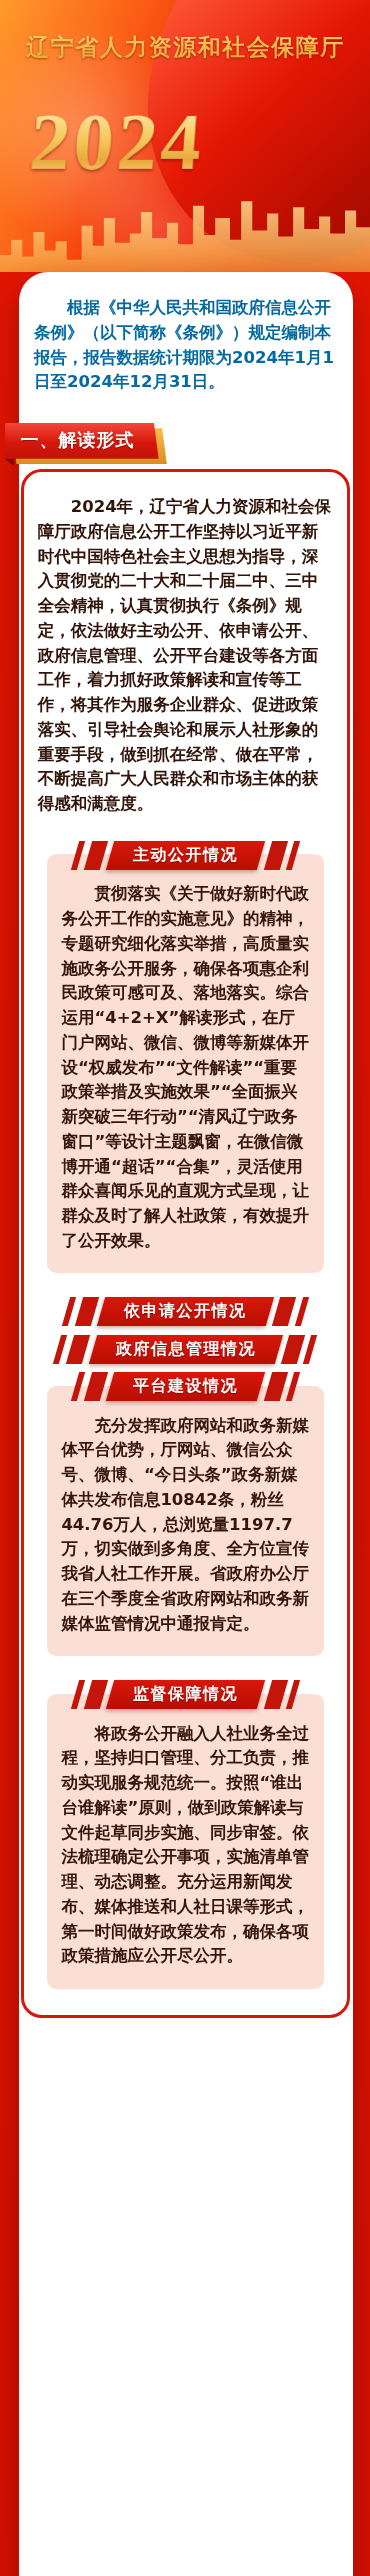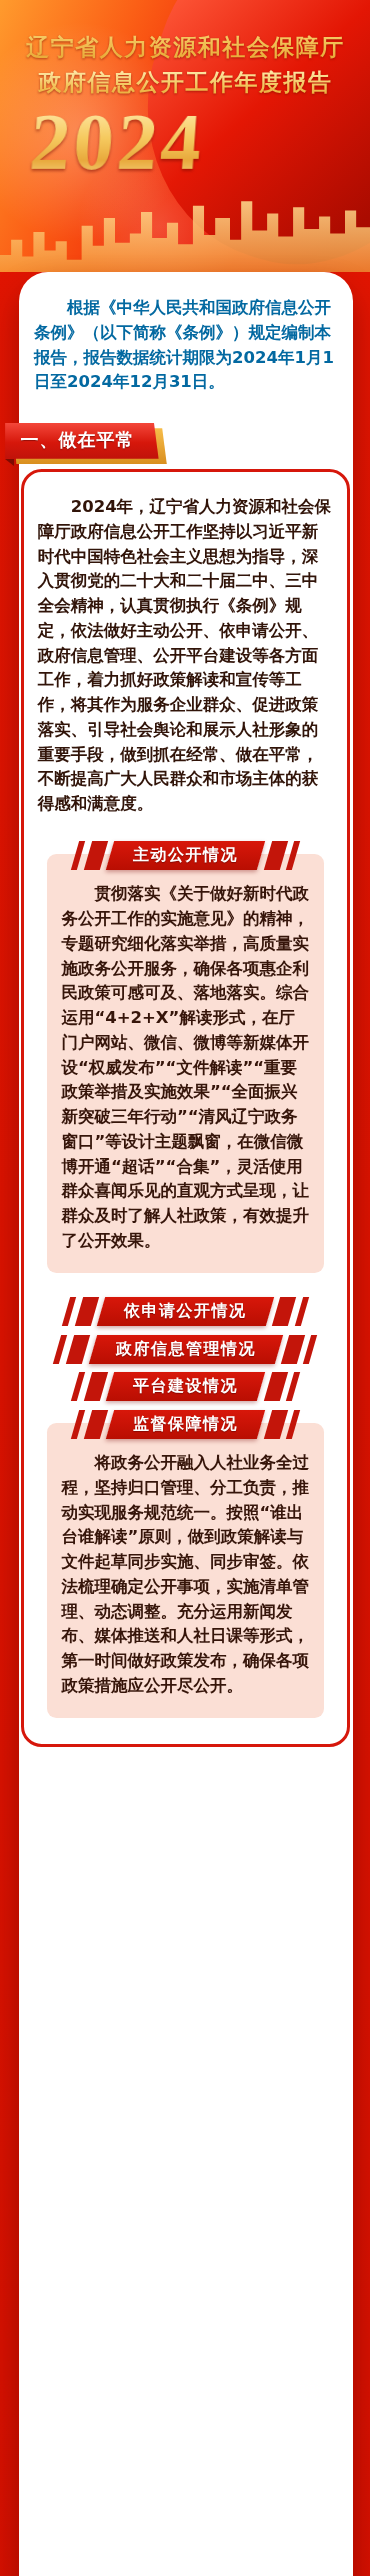--- a/index.html
+++ b/index.html
@@ -61,32 +61,31 @@
   .sub-card:last-child{margin-bottom:2px;}
 </style>
 </head>
 <body>
 
 <header>
   <div class="flare f1"></div>
   <div class="flare f2"></div>
   <div class="ribbon"></div>
   <h1 class="t1">辽宁省人力资源和社会保障厅</h1>
-  <h1 class="t2">政府信息公开工作年度报告</h1>
   <div class="year">2024</div>
   <div class="skyline"></div>
 </header>
 
 <main class="panel">
 
   <p class="intro">根据《中华人民共和国政府信息公开条例》（以下简称《条例》）规定编制本报告，报告数据统计期限为2024年1月1日至2024年12月31日。</p>
 
   <div class="sec-banner">
     <i class="gold"></i>
-    <div class="red"><span>一、做在平常</span></div>
+    <div class="red"><span>一、解读形式</span></div>
     <i class="fold"></i>
   </div>
 
   <section class="card card-s1">
     <p class="lead">2024年，辽宁省人力资源和社会保障厅政府信息公开工作坚持以习近平新时代中国特色社会主义思想为指导，深入贯彻党的二十大和二十届二中、三中全会精神，认真贯彻执行《条例》规定，依法做好主动公开、依申请公开、政府信息管理、公开平台建设等各方面工作，着力抓好政策解读和宣传等工作，将其作为服务企业群众、促进政策落实、引导社会舆论和展示人社形象的重要手段，做到抓在经常、做在平常，不断提高广大人民群众和市场主体的获得感和满意度。</p>
 
     <div class="sub-head">
       <i class="bar b2"></i>
         <i class="bar b1"></i>
       <div class="main">
@@ -121,20 +120,23 @@
 
     <div class="sub-head">
       <i class="bar b2"></i>
         <i class="bar b1"></i>
       <div class="main">
           <span>平台建设情况</span>
         </div>
       <i class="bar b1"></i>
         <i class="bar b2"></i>
     </div>
+    <div class="sub-card">
+      <p>充分发挥政府网站和政务新媒体平台优势，厅网站、微信公众号、微博、“今日头条”政务新媒体共发布信息10842条，粉丝44.76万人，总浏览量1197.7万，切实做到多角度、全方位宣传我省人社工作开展。省政府办公厅在三个季度全省政府网站和政务新媒体监管情况中通报肯定。</p>
+    </div>
 
     <div class="sub-head">
       <i class="bar b2"></i>
         <i class="bar b1"></i>
       <div class="main">
           <span>监督保障情况</span>
         </div>
       <i class="bar b1"></i>
         <i class="bar b2"></i>
     </div>

